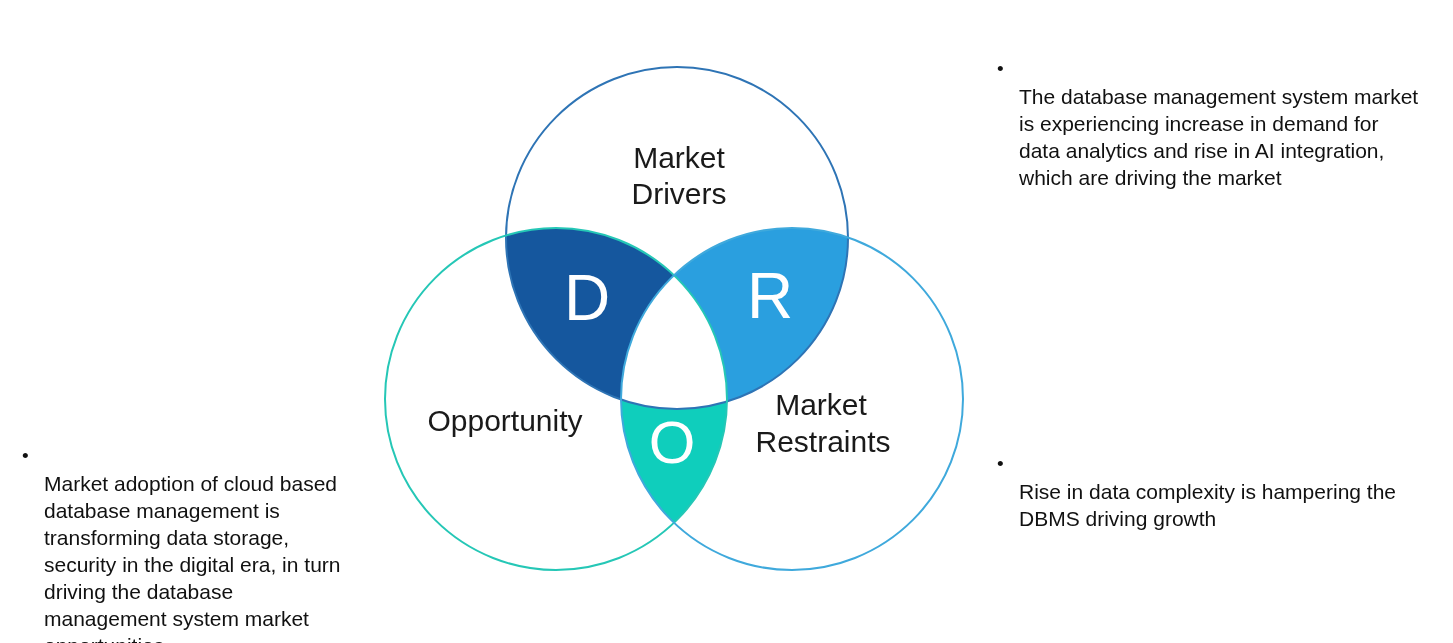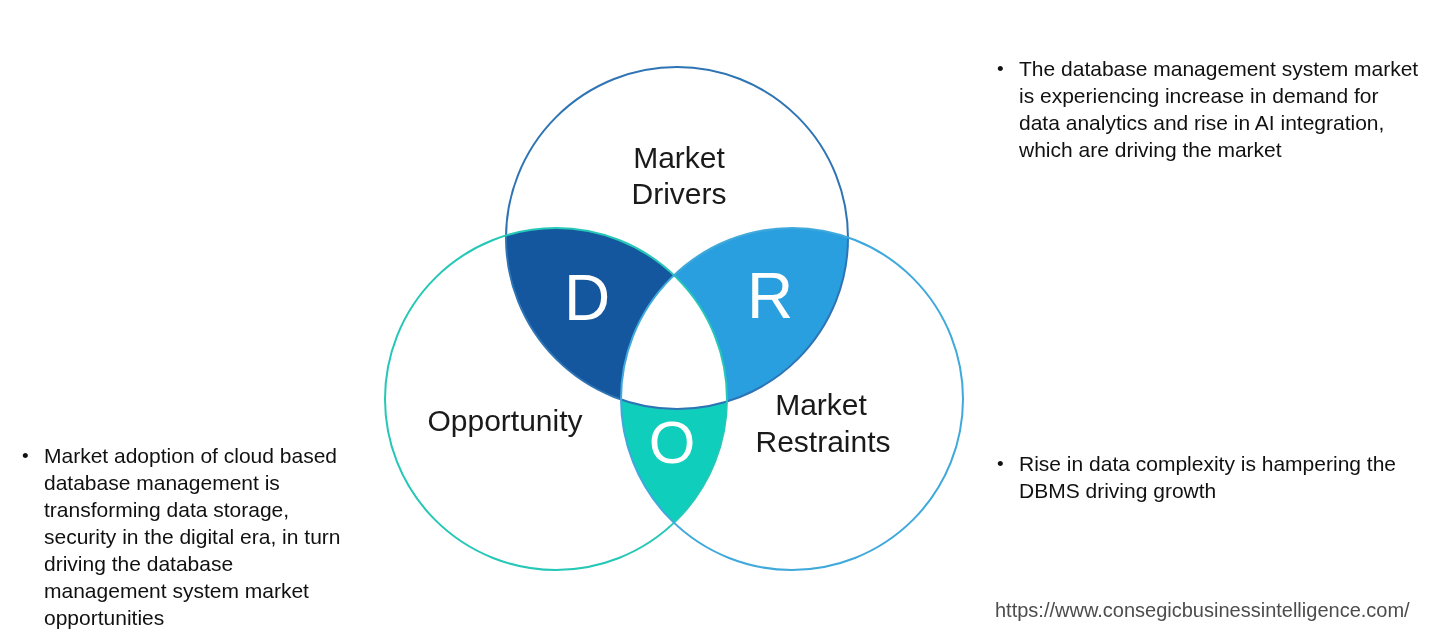--- a/index.html
+++ b/index.html
@@ -41,20 +41,21 @@
     line-height: 27px;
   }
   .note .marker {
     flex: 0 0 auto;
     width: 22px;
     text-align: left;
     font-size: 19px;
   }
   .note .note-text {
     flex: 1 1 auto;
+    margin-top: 28px;
   }
   .note-left        { left: 22px;  top: 442px; width: 336px; }
   .note-top-right   { left: 997px; top: 55px;  width: 428px; }
   .note-bottom-right{ left: 997px; top: 450px; width: 428px; }
   .source-url {
     position: absolute;
     left: 995px;
     top: 599px;
     font-size: 20px;
     color: #4d4d4d;
@@ -121,15 +122,14 @@
   <div class="note note-top-right">
     <span class="marker">•</span>
     <div class="note-text">The database management system market is experiencing increase in demand for data analytics and rise in AI integration, which are driving the market</div>
   </div>
 
   <div class="note note-bottom-right">
     <span class="marker">•</span>
     <div class="note-text">Rise in data complexity is hampering the DBMS driving growth</div>
   </div>
 
-  <a href="#" class="source-url">https://www.consegicbusinessintelligence.com/</a>
 
 </div>
 
 </body></html>

